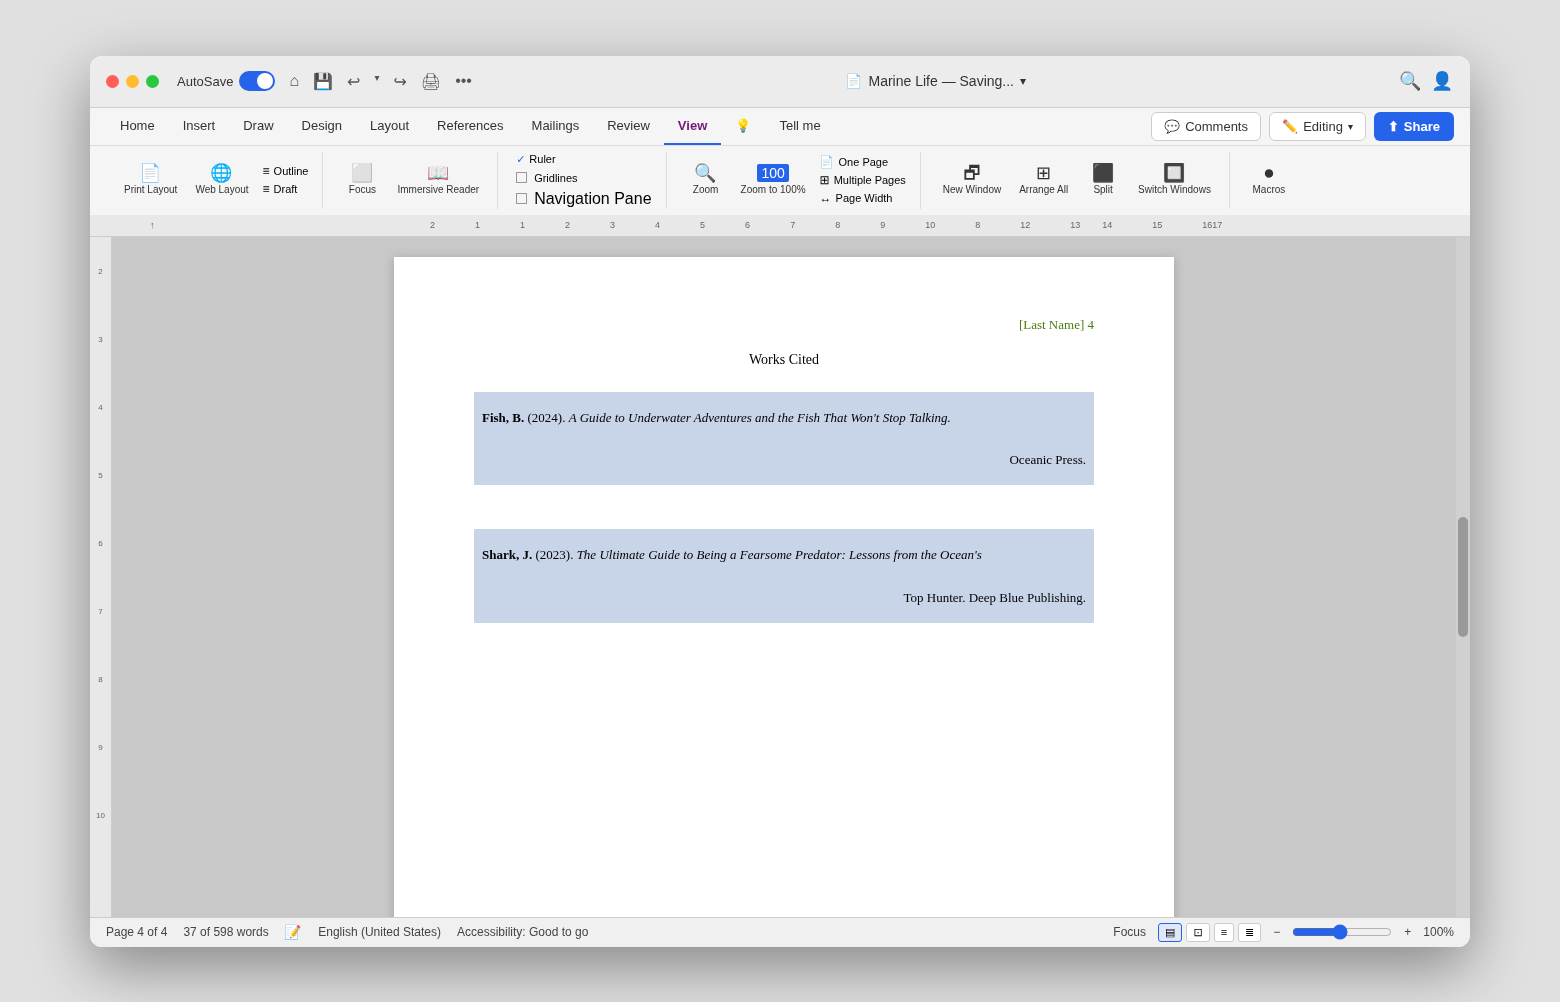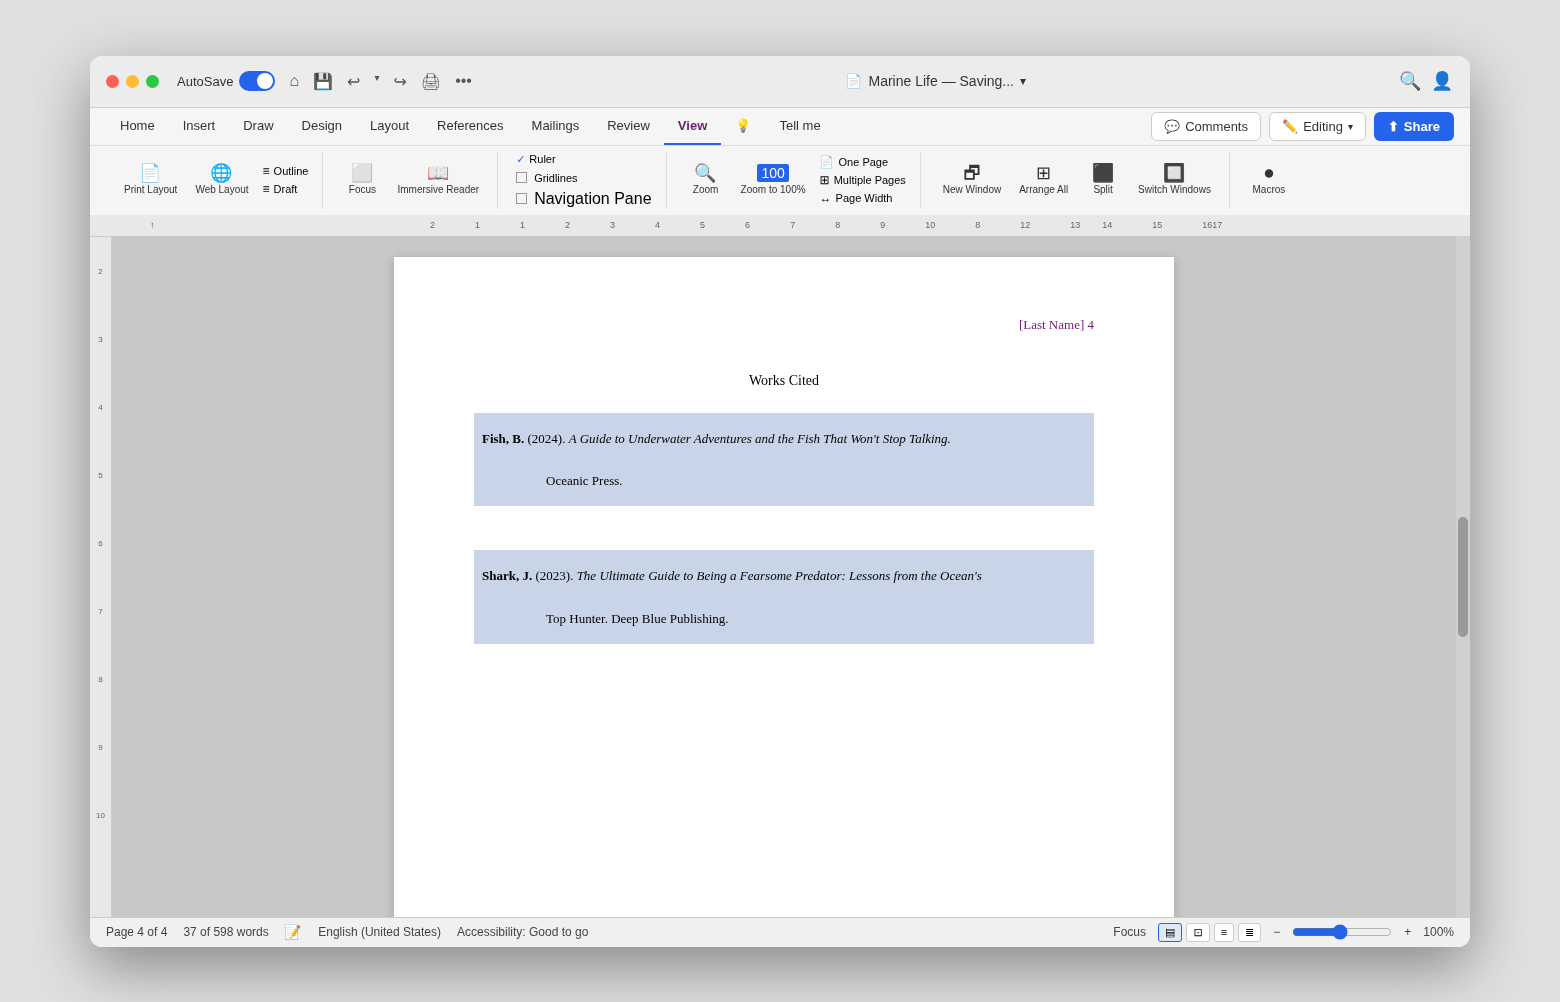--- a/index.html
+++ b/index.html
@@ -244,22 +244,22 @@
       background: white;
       width: 780px;
       min-height: 1000px;
       box-shadow: 0 2px 10px rgba(0,0,0,0.2);
       padding: 60px 80px;
       position: relative;
     }
     .page-header-right {
       text-align: right;
       font-size: 13px;
-      color: #701a75;
-      margin-bottom: 40px;
+      color: #4d7c0f;
+      margin-bottom: 19px;
       font-family: 'Times New Roman', serif;
     }
     .works-cited-title {
       text-align: center;
       font-size: 14px;
       font-weight: normal;
       margin-bottom: 24px;
       font-family: 'Times New Roman', serif;
     }
     .citation-block {
@@ -274,20 +274,21 @@
       margin-left: 0;
     }
     .citation-entry .bold { font-weight: bold; }
     .citation-entry .italic { font-style: italic; }
     .citation-indent {
       background: #c8d4e8;
       padding: 6px 8px 6px 72px;
       font-size: 13px;
       font-family: 'Times New Roman', serif;
       line-height: 1.6;
+      text-align: right;
     }
     .citation-gap {
       background: #c8d4e8;
       height: 8px;
     }
     .citation-spacer {
       height: 24px;
     }
     .scrollbar-right {
       width: 14px;

